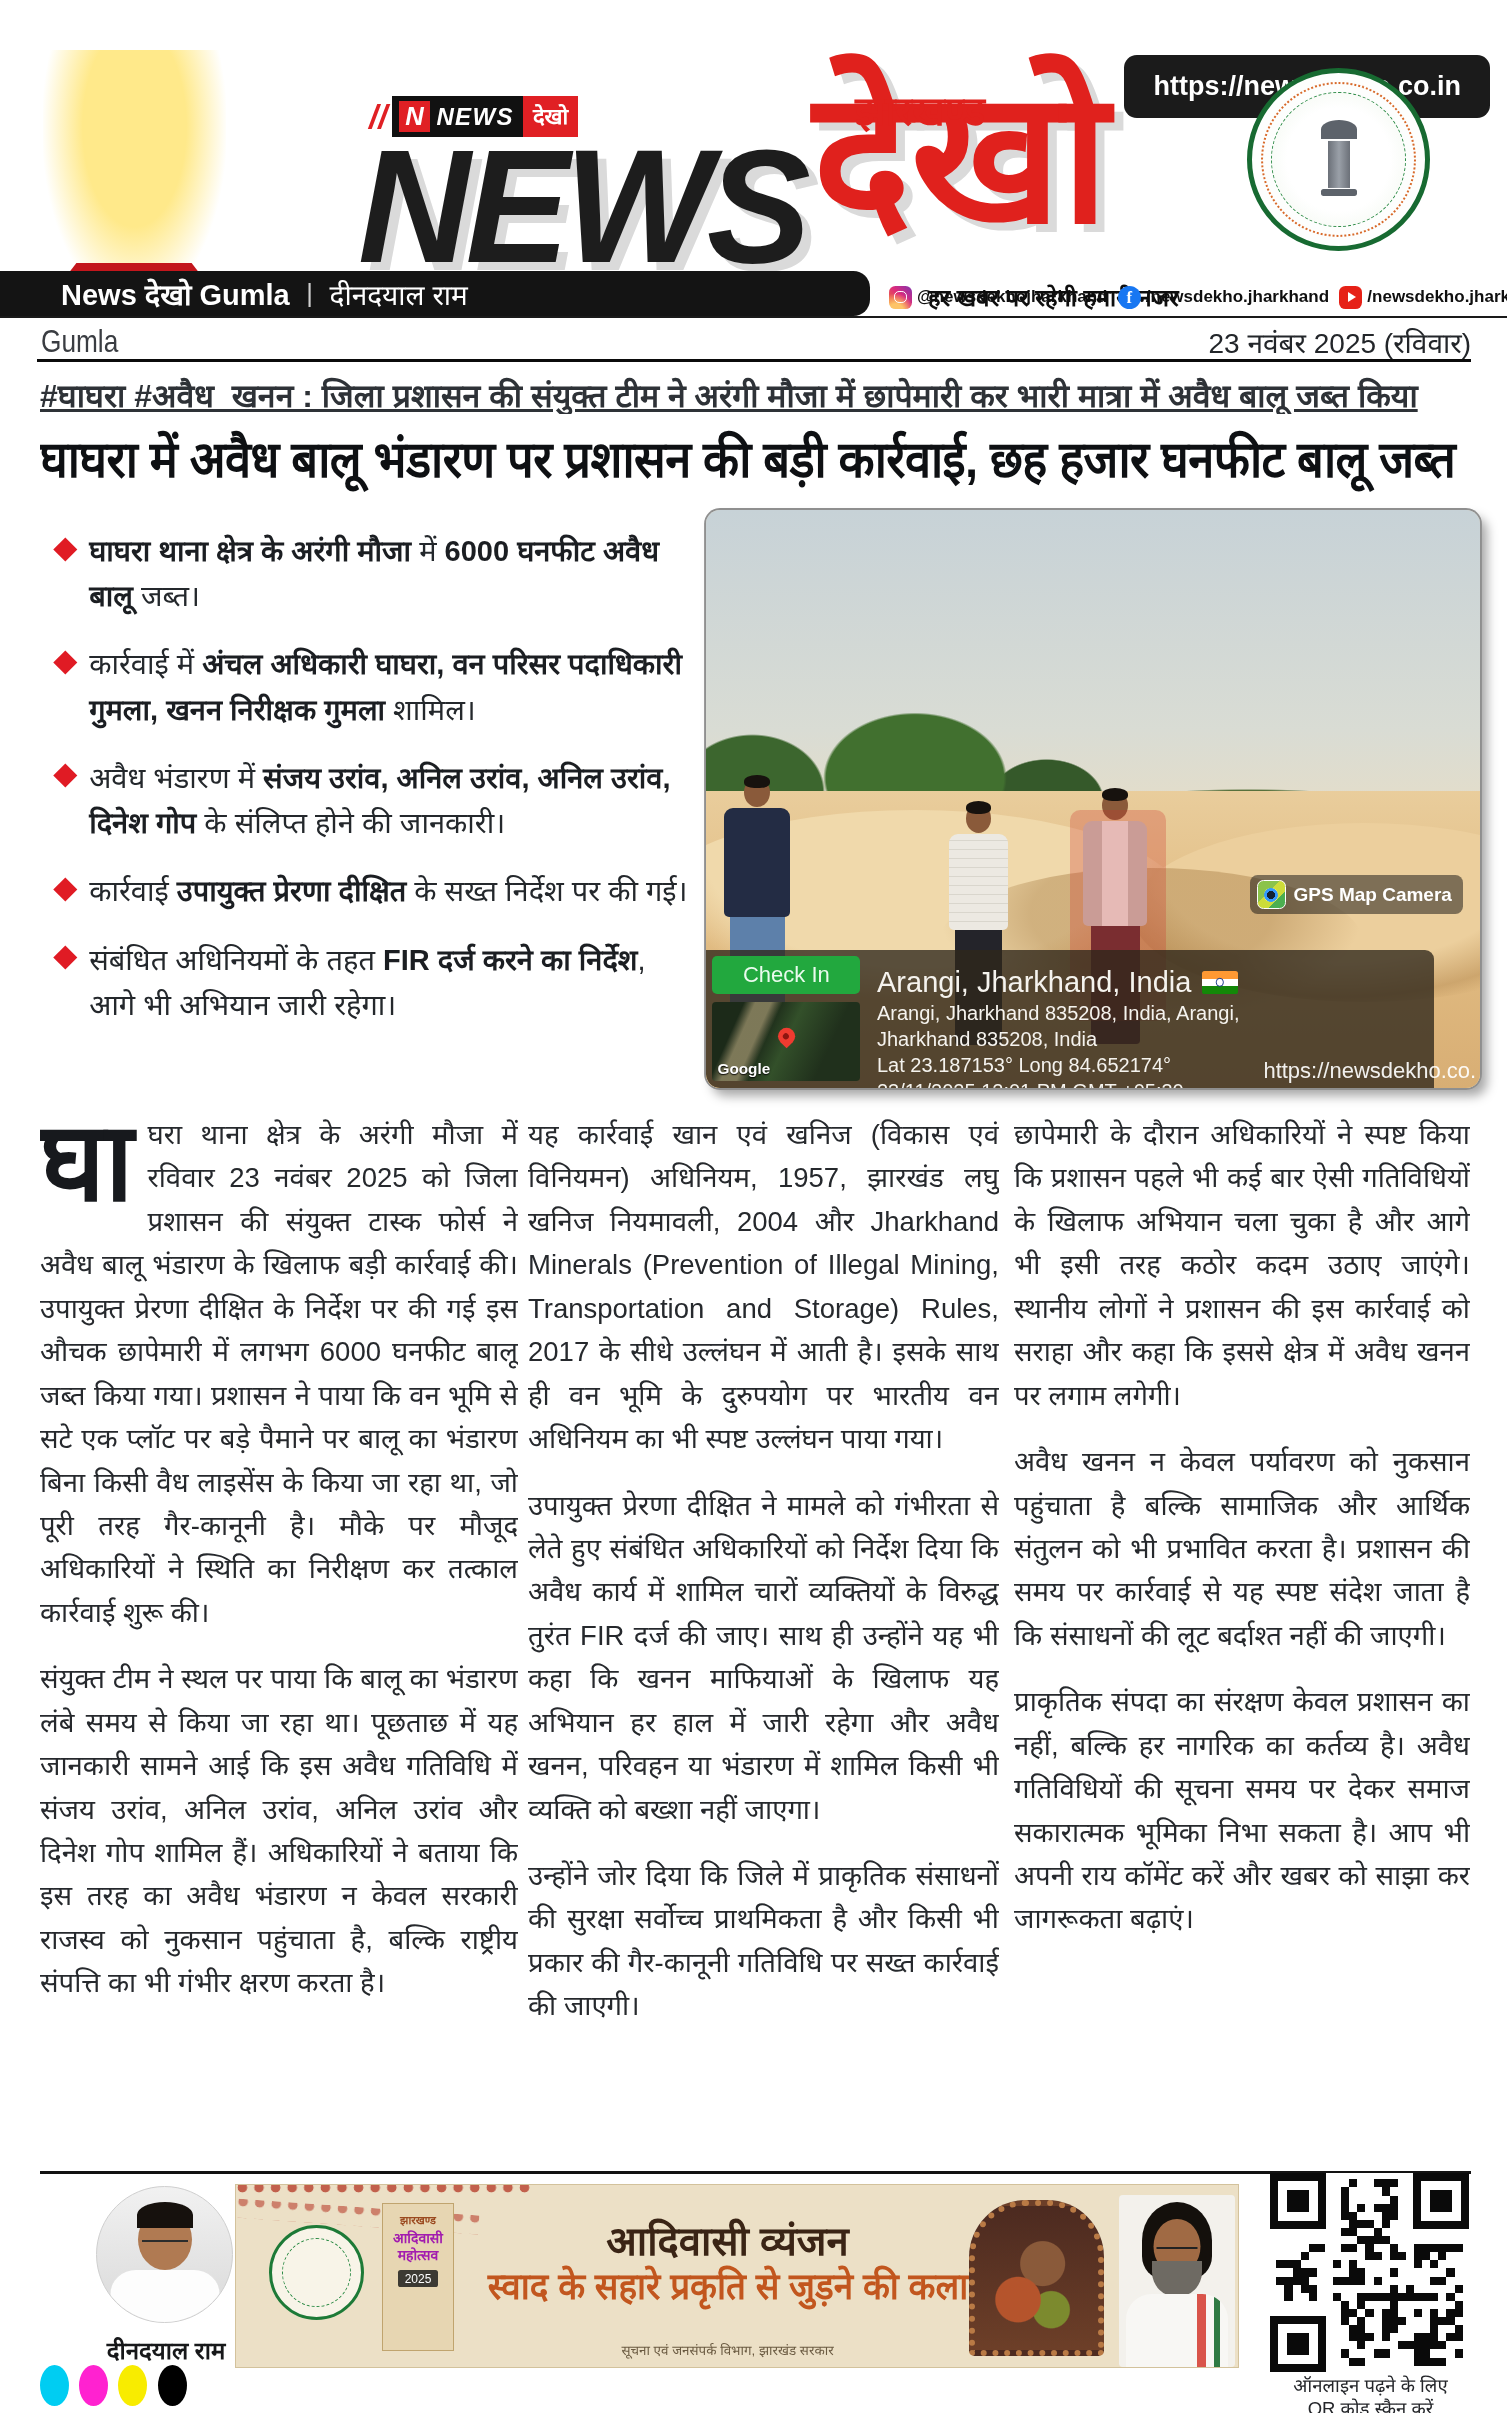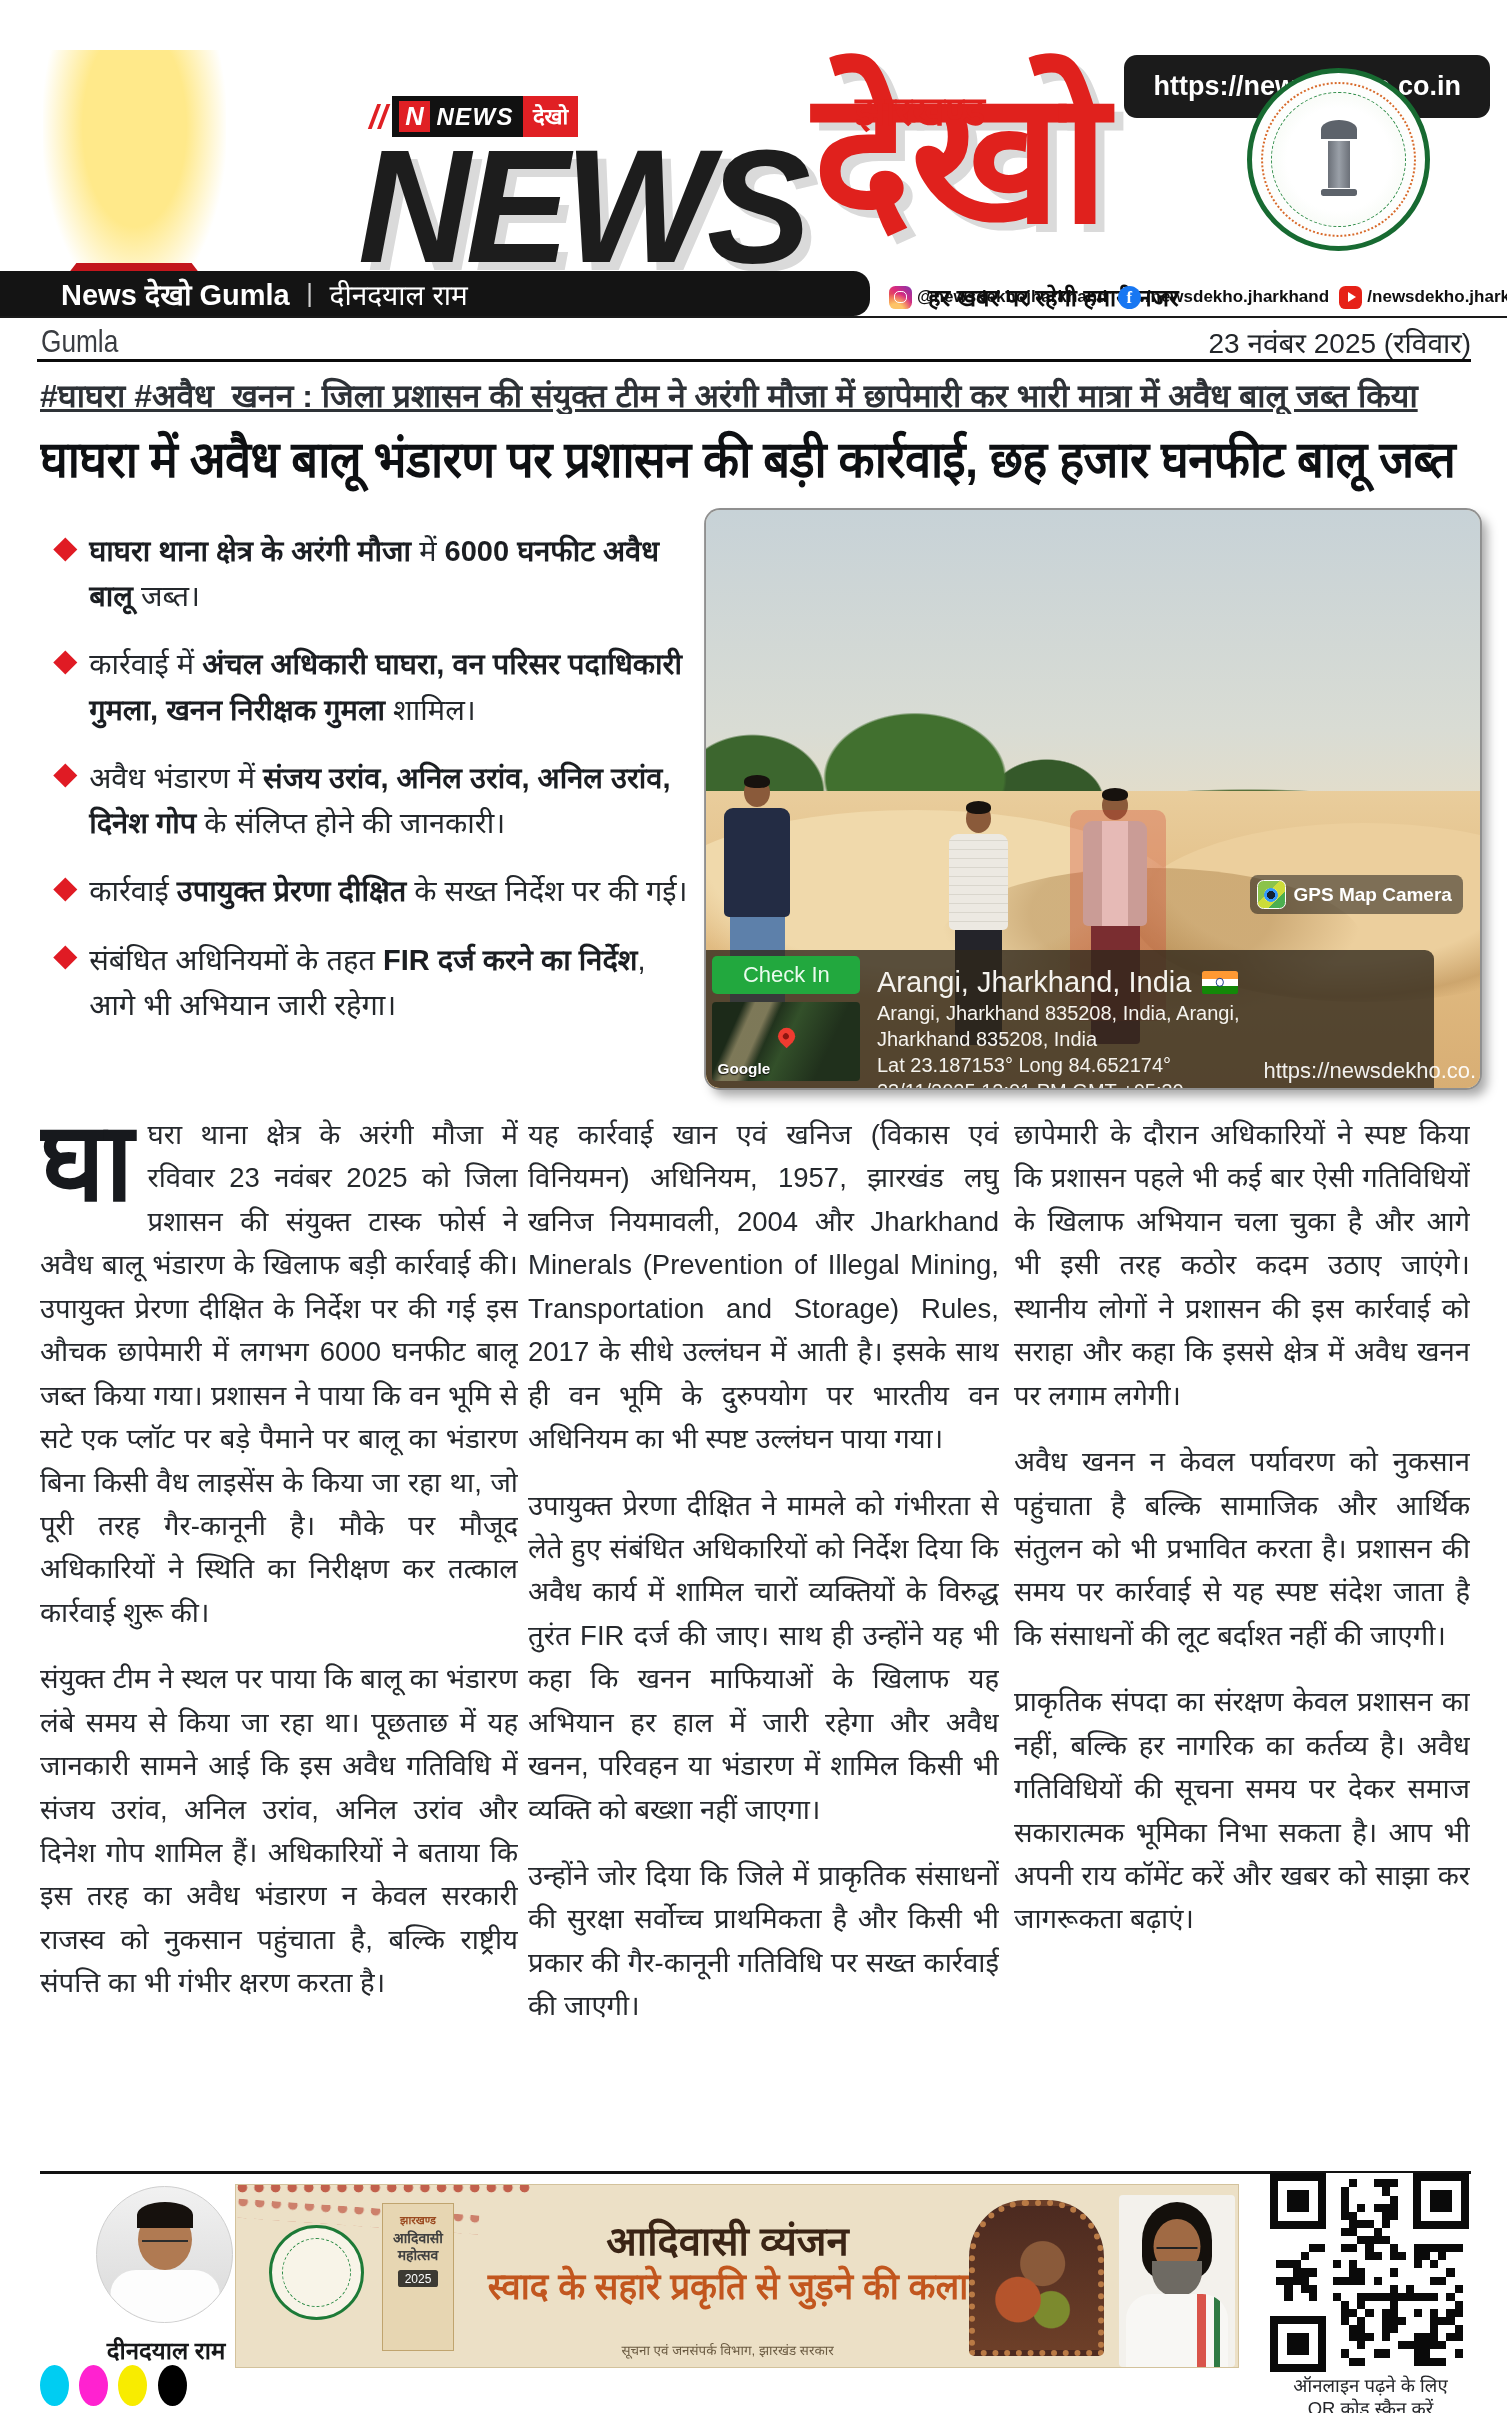--- a/index.html
+++ b/index.html
@@ -207,21 +207,21 @@
     border:0.6px solid #d3c29c; overflow:hidden; }
   .banner .bunting { position:absolute; left:0; top:0; width:294px; height:19px;
     background:radial-gradient(circle at 6.4px 2.6px, #b8402e 4.5px, transparent 5.1px) repeat-x; background-size:16.6px 19px; opacity:.8; }
   .banner .bunting.b2 { top:22px; width:243px; transform:rotate(4deg); opacity:.6; }
   .banner .b-seal { position:absolute; left:33px; top:40px; width:95px; height:95px; border-radius:50%;
     background:#f8f4e8; border:3.8px solid #1d7a37; }
   .banner .b-seal::after { content:""; position:absolute; inset:10.2px; border:1.9px dashed #2a8a44; border-radius:50%; }
   .banner .fest-card { position:absolute; left:146px; top:18px; width:72px; height:148px; background:#e7d6b2;
     border:1.3px solid #c0a46e; text-align:center; padding-top:7.7px; }
   .banner .fest-card .f1 { font-size:11px; color:#9b4a20; font-weight:700; }
-  .banner .fest-card .f2 { font-size:14px; color:#404040; font-weight:900; line-height:1.2; margin-top:3.8px; }
+  .banner .fest-card .f2 { font-size:14px; color:#a21caf; font-weight:900; line-height:1.2; margin-top:3.8px; }
   .banner .fest-card .f3 { font-size:12px; background:#3d3a33; color:#fff; display:inline-block; padding:1.3px 6.4px; margin-top:6.4px; border-radius:2.6px; }
   .banner .b-title { position:absolute; left:268px; top:27px; width:447px; text-align:center;
     font-size:40px; font-weight:900; color:#3a2415; }
   .banner .b-sub { position:absolute; left:243px; top:82px; width:498px; text-align:center;
     font-size:35px; font-weight:900; color:#c2561e; line-height:1.1; transform:scaleY(1.05); }
   .banner .b-credit { position:absolute; left:268px; top:156px; width:447px; text-align:center; font-size:13.4px; color:#6b5b42; }
   .banner .food-frame { position:absolute; left:733px; top:15.3px; width:135px; height:156px;
     border:6.4px dotted #b97a45; border-radius:57px 57px 5.1px 5.1px; overflow:hidden;
     background:radial-gradient(circle at 35% 65%, #b5542c 0 18%, transparent 19%),
                radial-gradient(circle at 62% 72%, #7c8a2e 0 14%, transparent 15%),

